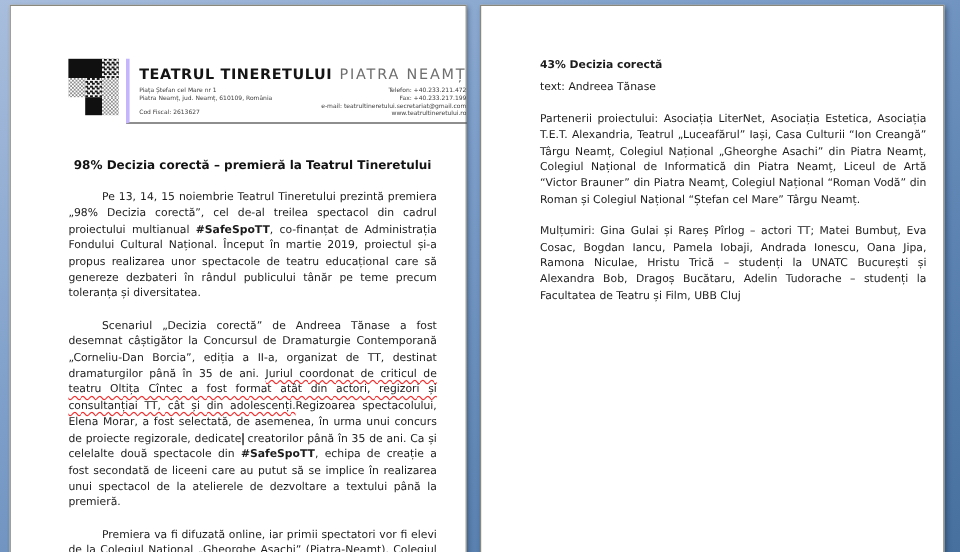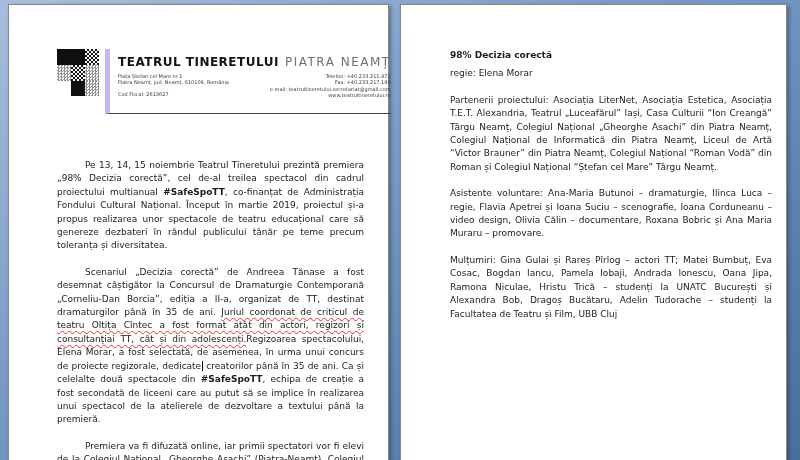--- a/index.html
+++ b/index.html
@@ -37,23 +37,23 @@
   }
   .lg-black { background: #101010; }
   .lg-black-wide { background: #101010; grid-column: 1 / 3; }
   .lg-ck-dark  { background: conic-gradient(#161616 25%, #f4f4f4 0 50%, #161616 0 75%, #f4f4f4 0) 0 0/4px 4px; }
   .lg-ck-light { background: conic-gradient(#8f8f8f 25%, #fdfdfd 0 50%, #8f8f8f 0 75%, #fdfdfd 0) 0 0/3px 3px; }
   .lg-empty { background: transparent; }
 
   .lh-text {
     flex: 1;
     margin-left: 6px;
-    border-left: 5px solid #c4b5fd;
+    border-left: 3px solid #c4b5fd;
     border-bottom: 1px solid #444;
-    padding: 1px 0 14px 8px;
+    padding: 1px 0 3px 8px;
     min-height: 54px;
   }
   .lh-titleline { white-space: nowrap; margin-top: 1px; }
   .org-name {
     font-weight: bold;
     font-size: 12px;
     letter-spacing: 0.5px;
     color: #141414;
   }
   .org-city {
@@ -152,31 +152,31 @@
         <div class="lh-small lh-right">
           <div>Telefon: +40.233.211.472</div>
           <div>Fax: +40.233.217.199</div>
           <div>e-mail: teatrultineretului.secretariat@gmail.com</div>
           <div>www.teatrultineretului.ro</div>
         </div>
       </div>
     </div>
   </div>
 
+  <div class="doc-title">98% Decizia corectă – premieră la Teatrul Tineretului</div>
 
   <div class="doc-body">
     <p><span>Pe 13, 14, 15 noiembrie Teatrul Tineretului prezintă premiera „98% Decizia corectă”, cel de-al treilea spectacol din cadrul proiectului multianual </span><span class="hashtag">#SafeSpoTT</span><span>, co-finanțat de Administrația Fondului Cultural Național. Început în martie 2019, proiectul și-a propus realizarea unor spectacole de teatru educațional care să genereze dezbateri în rândul publicului tânăr pe teme precum toleranța și diversitatea.</span></p>
 
     <p><span>Scenariul „Decizia corectă” de Andreea Tănase a fost desemnat câștigător la Concursul de Dramaturgie Contemporană „Corneliu-Dan Borcia”, ediția a II-a, organizat de TT, destinat dramaturgilor până în 35 de ani. </span><span class="squiggle">Juriul coordonat de criticul de teatru Oltița Cîntec a fost format atât din actori, regizori și consultanțiai TT, cât și din adolescenți.</span><span>Regizoarea spectacolului, Elena Morar, a fost selectată, de asemenea, în urma unui concurs de proiecte regizorale, dedicate</span><span class="caret"></span><span> creatorilor până în 35 de ani. Ca și celelalte două spectacole din </span><span class="hashtag">#SafeSpoTT</span><span>, echipa de creație a fost secondată de liceeni care au putut să se implice în realizarea unui spectacol de la atelierele de dezvoltare a textului până la premieră.</span></p>
 
     <p>Premiera va fi difuzată online, iar primii spectatori vor fi elevi de la Colegiul Național „Gheorghe Asachi” (Piatra-Neamț), Colegiul Național de Informatică (Piatra-Neamț), Liceul de Artă “Victor Brauner” (Piatra-Neamț), Colegiul Național “Roman Vodă” (Roman) și Colegiul Național “Ștefan cel Mare” (Târgu-Neamț) – partenerii noștri din proiect. Vizionarea va fi urmată de discuții cu elevii, echipa spectacolului, dar și cu invitați surpriză.</p>
   </div>
 </div>
 
 <div class="page" id="page2">
   <div class="p2-body">
-    <p class="p2-title">98% Decizia corectă</p>
-    <p>regie: Elena Morar</p>
+    <p class="p2-title">43% Decizia corectă</p>
+    <p>text: Andreea Tănase</p>
     <p class="p2-block">Partenerii proiectului: Asociația LiterNet, Asociația Estetica, Asociația T.E.T. Alexandria, Teatrul „Luceafărul” Iași, Casa Culturii “Ion Creangă” Târgu Neamț, Colegiul Național „Gheorghe Asachi” din Piatra Neamț, Colegiul Național de Informatică din Piatra Neamț, Liceul de Artă “Victor Brauner” din Piatra Neamț, Colegiul Național “Roman Vodă” din Roman și Colegiul Național “Ștefan cel Mare” Târgu Neamț.</p>
-    <p class="p2-block">Asistente voluntare: Ana-Maria Butunoi – dramaturgie, Ilinca Luca – regie, Flavia Apetrei și Ioana Suciu – scenografie, Ioana Corduneanu – video design, Olivia Călin – documentare, Roxana Bobric și Ana Maria Muraru – promovare.</p>
     <p class="p2-block">Mulțumiri: Gina Gulai și Rareș Pîrlog – actori TT; Matei Bumbuț, Eva Cosac, Bogdan Iancu, Pamela Iobaji, Andrada Ionescu, Oana Jipa, Ramona Niculae, Hristu Trică – studenți la UNATC București și  Alexandra Bob, Dragoș Bucătaru, Adelin Tudorache – studenți la Facultatea de Teatru și Film, UBB Cluj</p>
   </div>
 </div>
 
 </body></html>

